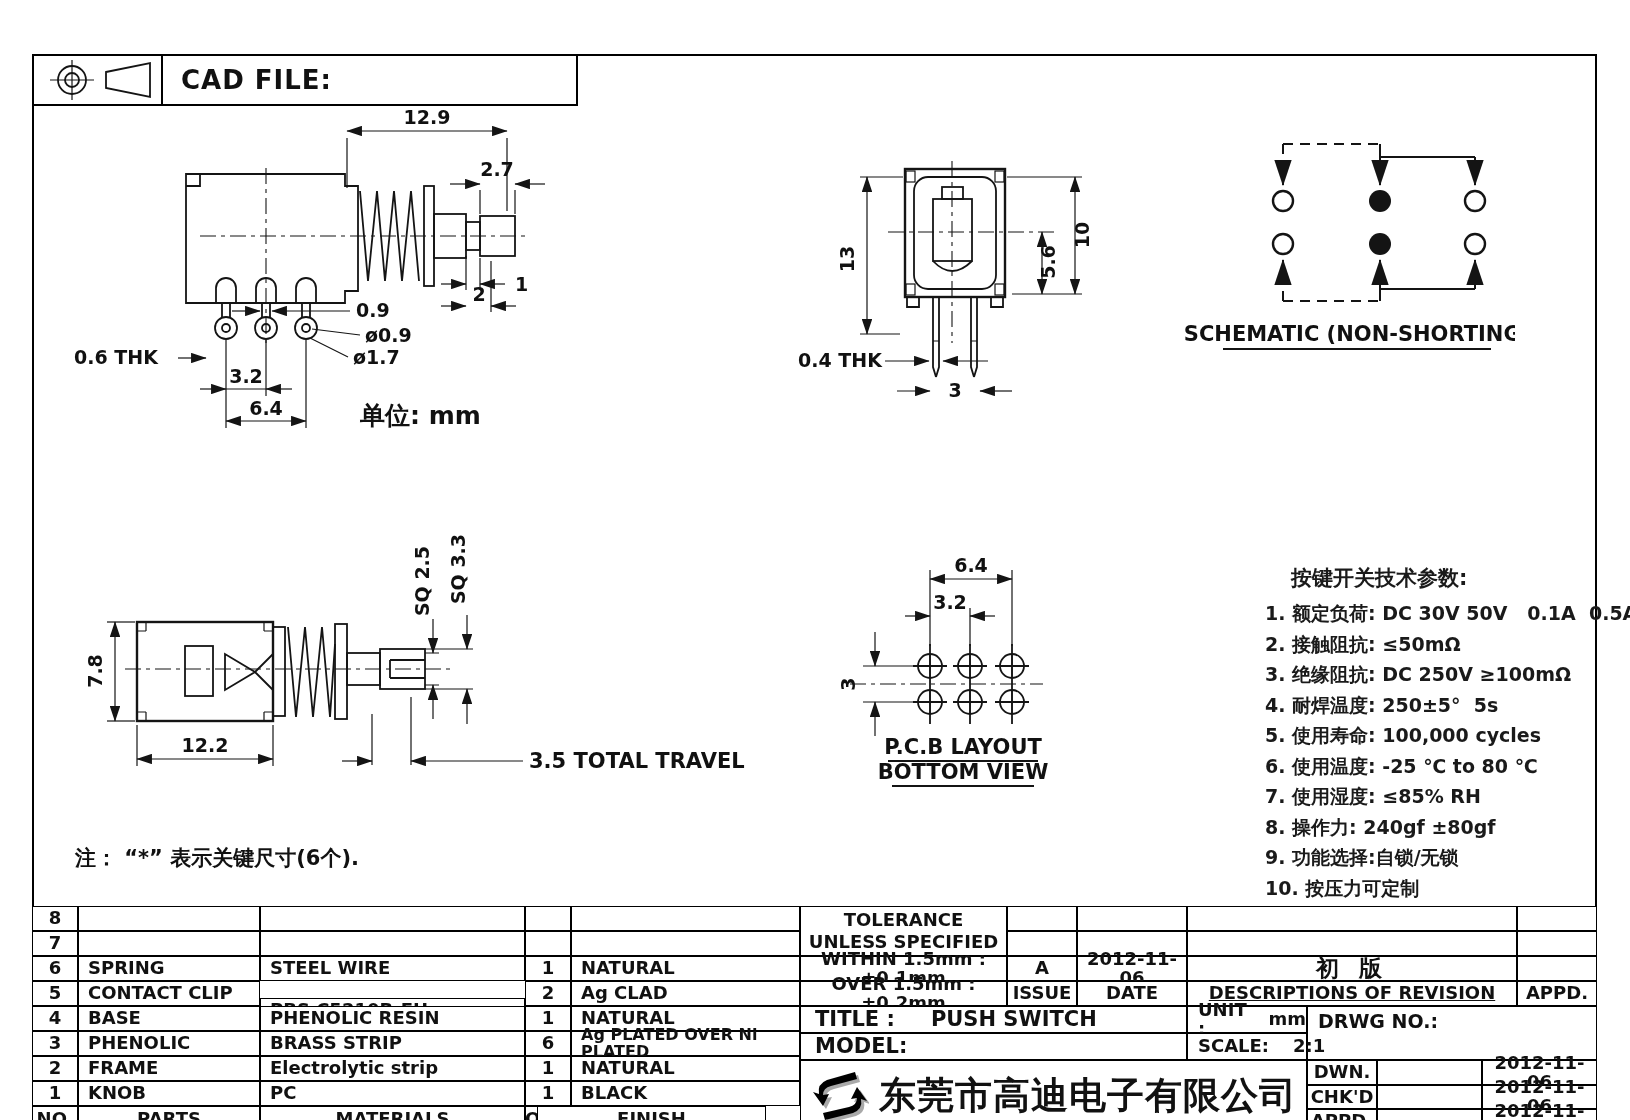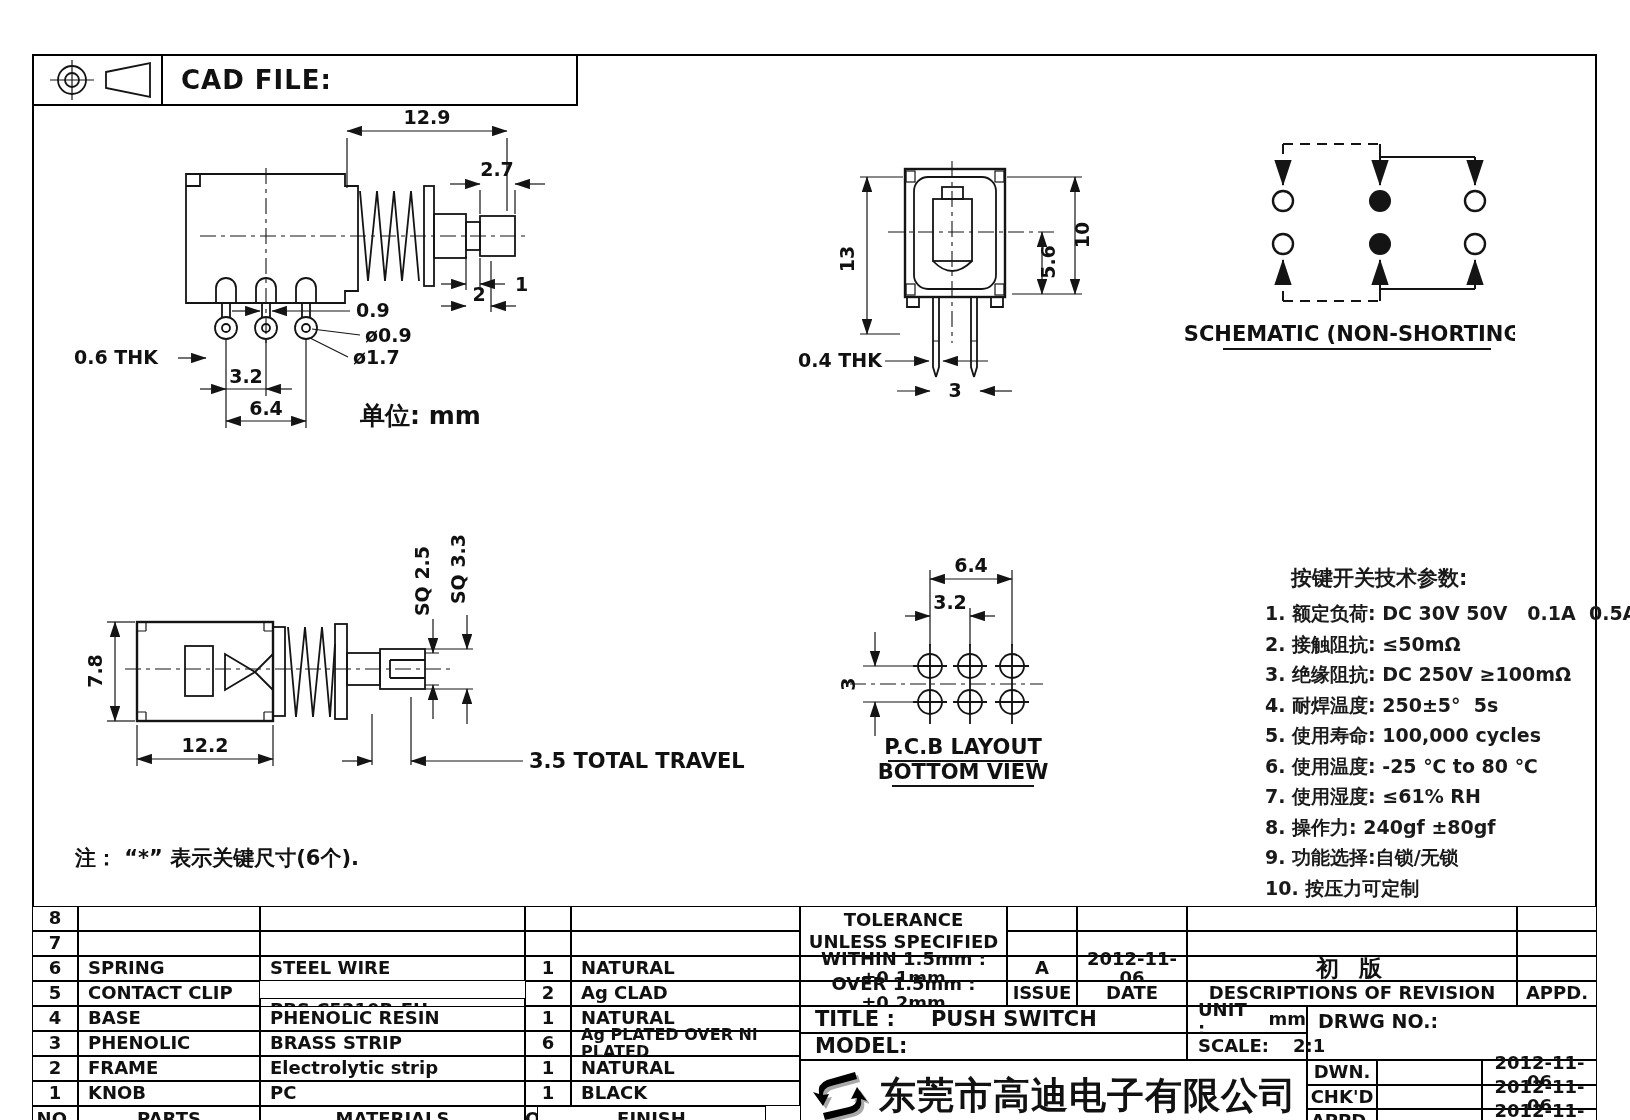--- a/index.html
+++ b/index.html
@@ -260,21 +260,21 @@
   </svg>
 
   <div class="params">
     <div class="t">按键开关技术参数:</div>
     <div class="i">1. 额定负荷: DC 30V 50V   0.1A  0.5A</div>
     <div class="i">2. 接触阻抗: ≤50mΩ</div>
     <div class="i">3. 绝缘阻抗: DC 250V ≥100mΩ</div>
     <div class="i">4. 耐焊温度: 250±5°  5s</div>
     <div class="i">5. 使用寿命: 100,000 cycles</div>
     <div class="i">6. 使用温度: -25 ℃ to 80 ℃</div>
-    <div class="i">7. 使用湿度: ≤61% RH</div>
+    <div class="i">7. 使用湿度: ≤85% RH</div>
     <div class="i">8. 操作力: 240gf ±80gf</div>
     <div class="i">9. 功能选择:自锁/无锁</div>
     <div class="i">10. 按压力可定制</div>
   </div>
 
   <div class="note">注： “*” 表示关键尺寸(6个).</div>
 
   <div class="cell ctr" style="left:32px;top:862px;width:46px;height:25px;">8</div>
   <div class="cell lft" style="left:78px;top:862px;width:182px;height:25px;"></div>
   <div class="cell lft" style="left:260px;top:862px;width:265px;height:25px;"></div>
@@ -344,21 +344,21 @@
 
   <div class="cell ctr" style="left:800px;top:912px;width:207px;height:25px;">WITHIN 1.5mm : ±0.1mm</div>
   <div class="cell ctr" style="left:1007px;top:912px;width:70px;height:25px;">A</div>
   <div class="cell ctr" style="left:1077px;top:912px;width:110px;height:25px;">2012-11-06</div>
   <div class="cell ctr" style="left:1187px;top:912px;width:330px;height:25px;font-size:23px;letter-spacing:6px;">初 版</div>
   <div class="cell" style="left:1517px;top:912px;width:80px;height:25px;"></div>
 
   <div class="cell ctr" style="left:800px;top:937px;width:207px;height:25px;">OVER 1.5mm : ±0.2mm</div>
   <div class="cell ctr" style="left:1007px;top:937px;width:70px;height:25px;">ISSUE</div>
   <div class="cell ctr" style="left:1077px;top:937px;width:110px;height:25px;">DATE</div>
-  <div class="cell ctr" style="left:1187px;top:937px;width:330px;height:25px;">DESCRIPTIONS OF REVISION</div>
+  <div class="cell ctr" style="left:1187px;top:937px;width:330px;height:25px;text-decoration:underline;">DESCRIPTIONS OF REVISION</div>
   <div class="cell ctr" style="left:1517px;top:937px;width:80px;height:25px;">APPD.</div>
 
   <div class="cell" style="left:800px;top:962px;width:387px;height:27px;font-size:21px;padding-left:14px;gap:36px;">
     <span>TITLE :</span>
     <span>PUSH SWITCH</span>
   </div>
   <div class="cell" style="left:1187px;top:962px;width:120px;height:27px;padding-left:10px;gap:16px;">
     <span>UNIT :</span>
     <span>mm</span>
   </div>

